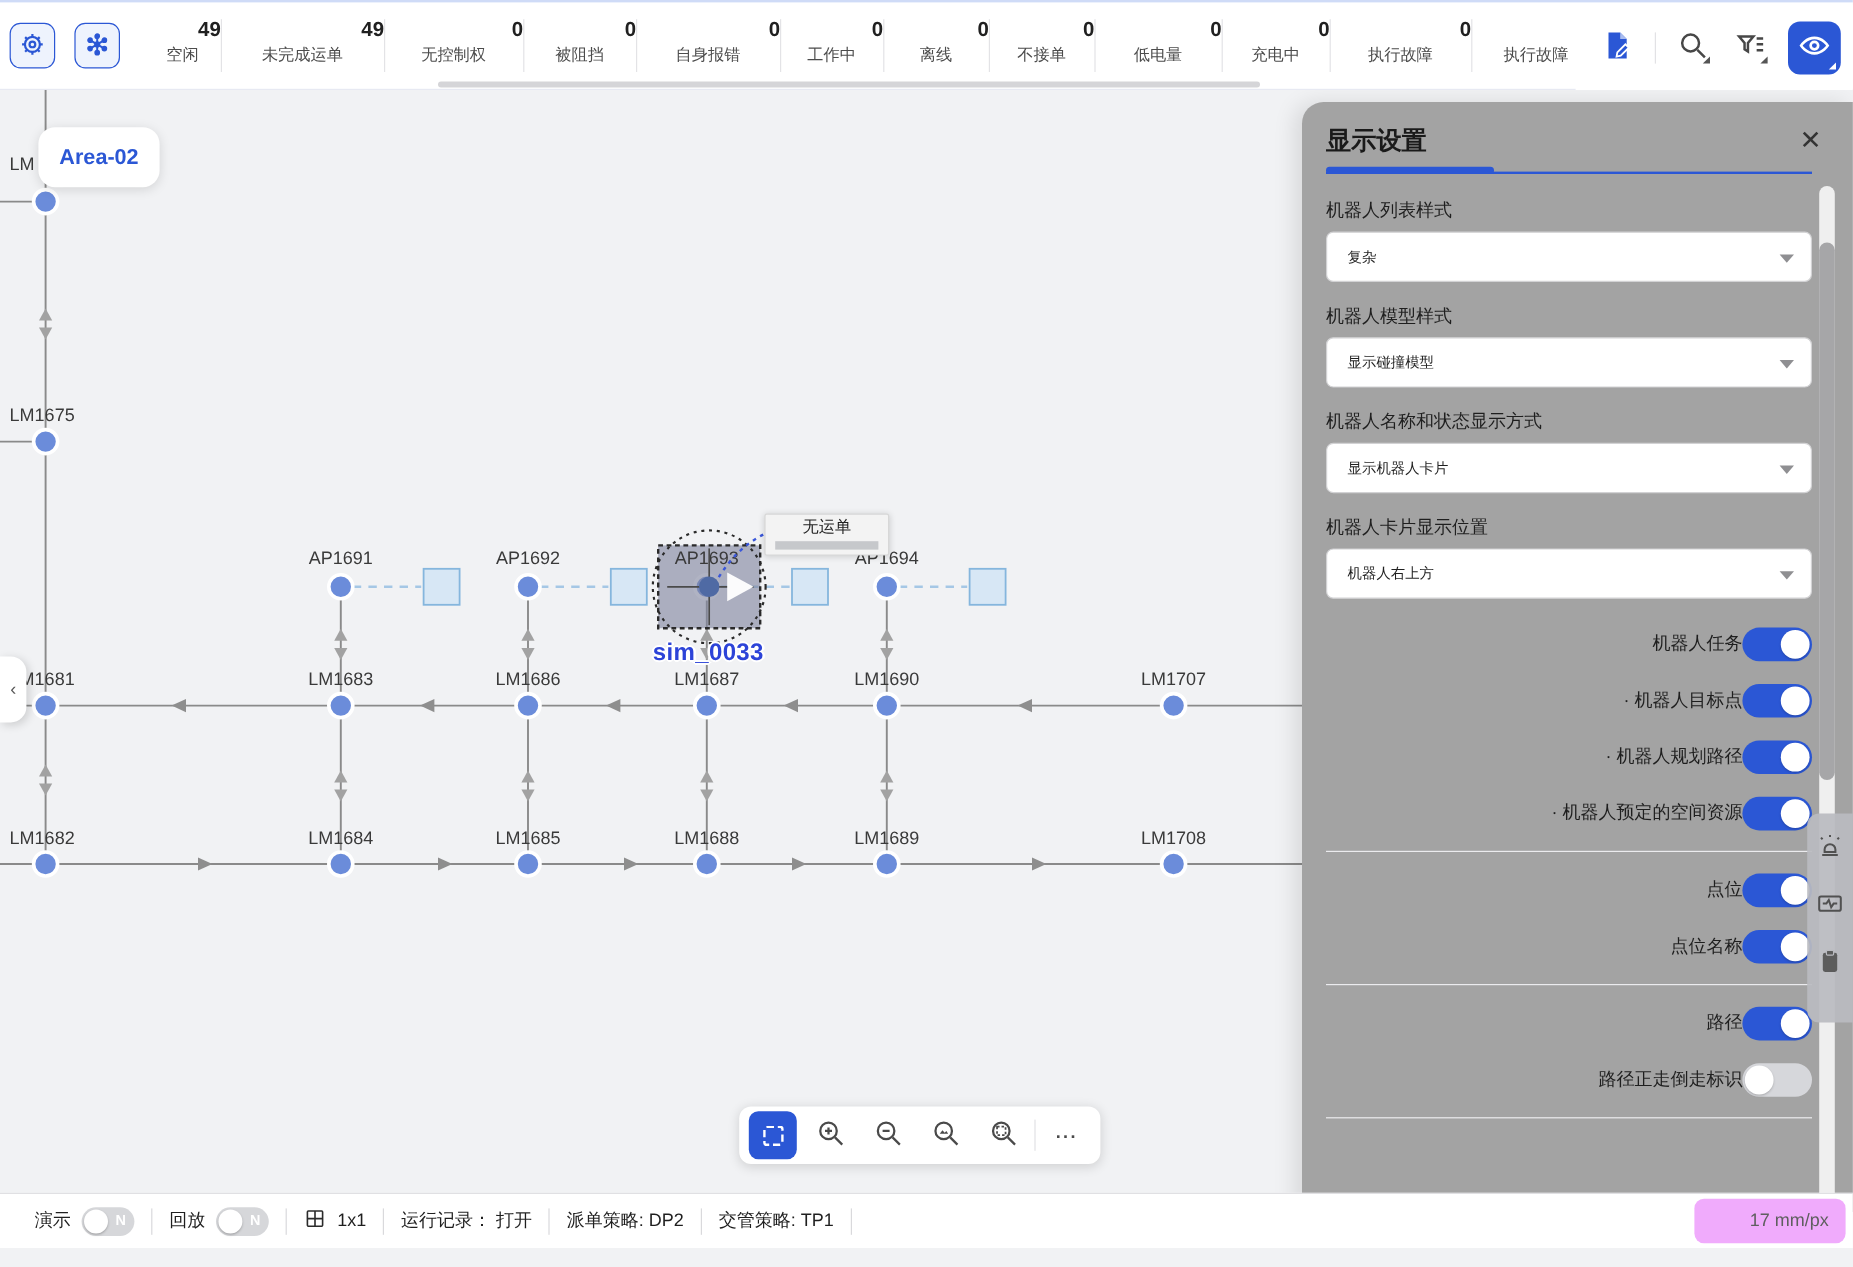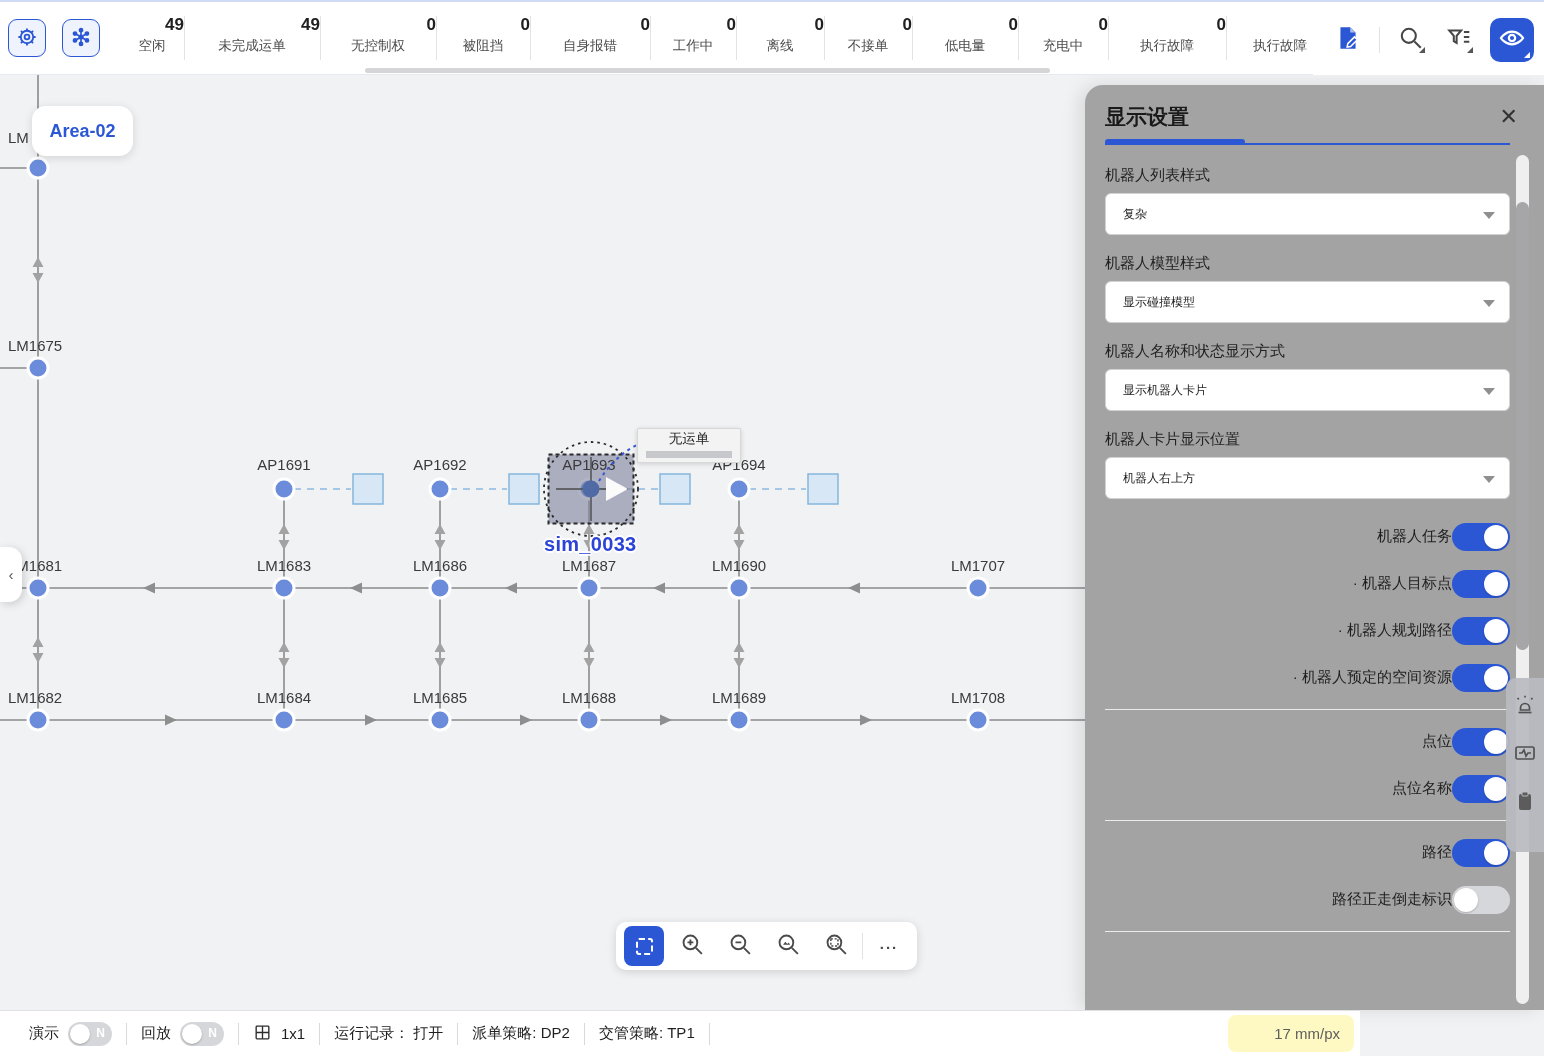--- a/index.html
+++ b/index.html
@@ -99,32 +99,32 @@
     border-radius:7px; }
 
   
   .edgebar { position:absolute; right:0; top:678px; width:38px; height:174px;
     background:rgba(186,187,192,.92); border-radius:10px 0 0 10px; z-index:25;
     display:flex; flex-direction:column; align-items:center; padding-top:14px; gap:22px; }
   .edge-btn { width:26px; height:26px; display:flex; align-items:center; justify-content:center;
     cursor:pointer; }
 
   
-  .bottombar { position:absolute; left:0; bottom:0; width:1360px; height:46px; background:#fff;
+  .bottombar { position:absolute; left:0; bottom:16px; width:1544px; height:46px; background:#fff;
     border-top:1px solid #e0e0e3; display:flex; align-items:center; padding-left:15px; z-index:30; }
   .bb-item { display:flex; align-items:center; gap:9px; padding:0 14px; font-size:15px; color:#1f1f1f;
     white-space:nowrap; }
   .bb-div { width:1px; height:22px; background:#d9d9dc; }
   .mini-toggle { position:relative; width:44px; height:24px; border-radius:12px; background:#d6d7da;
     cursor:pointer; flex:0 0 auto; }
   .mini-toggle .mt-knob { position:absolute; left:2px; top:2px; width:20px; height:20px;
     border-radius:50%; background:#fff; box-shadow:0 1px 2px rgba(0,0,0,.25); }
   .mini-toggle .mt-label { position:absolute; right:7px; top:4px; font-size:12px; font-weight:bold;
     color:#fff; }
-  .scalebox { position:absolute; right:6px; top:4px; bottom:4px; width:126px; background:#fef9c3;
+  .scalebox { position:absolute; right:6px; top:4px; bottom:4px; width:126px; background:#f0abfc;
     border-radius:8px; display:flex; align-items:center; justify-content:flex-end; padding-right:14px;
     font-size:15px; color:#5f5f5f; }
 </style>
 </head>
 <body>
 
 <div class="topbar">
   <button class="tb-btn b1">
     <span>
       <svg width="22" height="22" viewBox="0 0 24 24" fill="none" stroke="#2b57d5" stroke-width="2">

